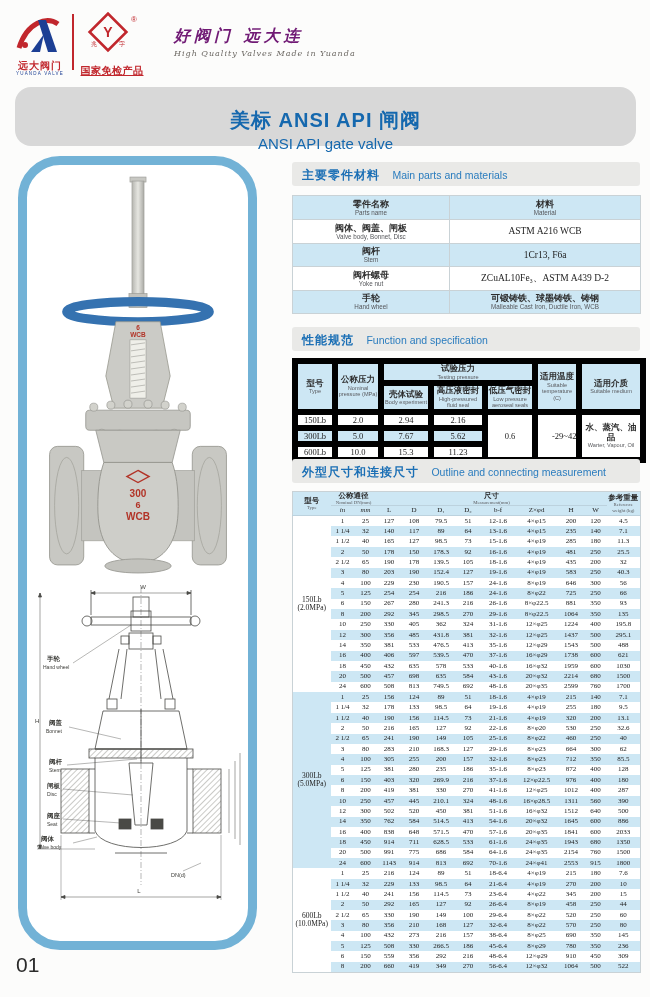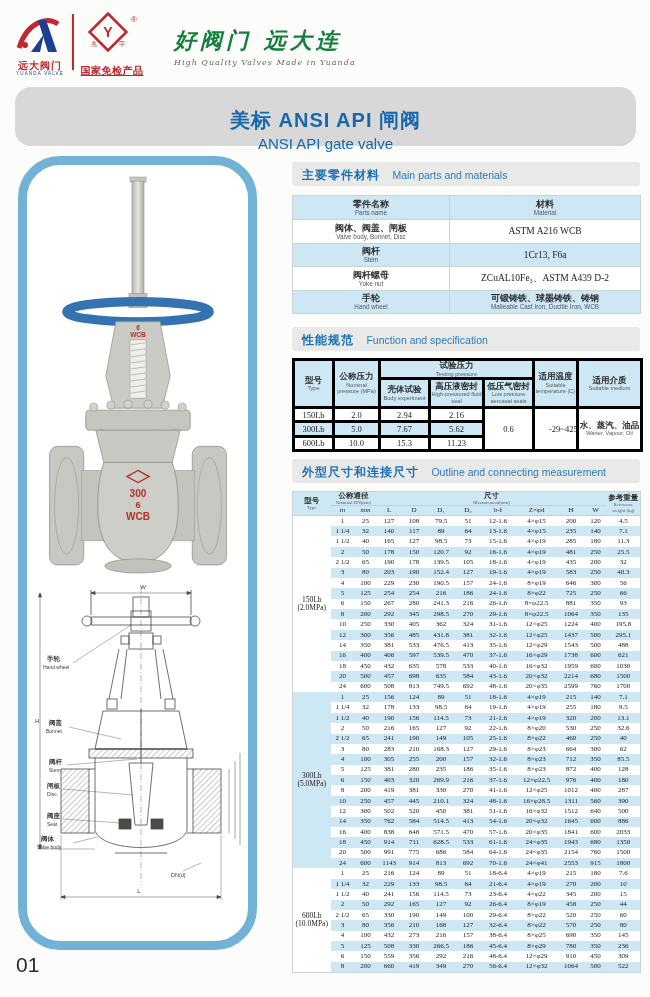--- a/index.html
+++ b/index.html
@@ -8,21 +8,21 @@
   
   .brand{position:absolute;left:10px;top:12px;height:70px;display:flex;align-items:flex-start;}
   .logo1{width:60px;text-align:center;}
   .logo1-cn{font-size:10px;font-weight:bold;color:#c1272d;letter-spacing:1px;line-height:11px;}
   .logo1-en{font-size:4.5px;color:#1c3f94;letter-spacing:1.2px;line-height:6px;}
   .brand-divider{width:2px;height:56px;background:#c1272d;margin:2px 4px 0 2px;}
   .logo2{width:68px;text-align:center;}
   .logo2-label{font-size:10px;font-weight:bold;color:#c1272d;letter-spacing:0.5px;line-height:10px;text-decoration:underline;}
   .slogan{margin-left:28px;padding-top:14px;}
   .slogan-cn{font-family:"DejaVu Serif",serif;font-style:italic;font-weight:bold;
-             font-size:22px;color:#15803d;letter-spacing:4px;}
+             font-size:16px;color:#701a75;letter-spacing:4px;}
   .slogan-en{font-family:"DejaVu Serif",serif;font-style:italic;font-size:8px;color:#6b6762;
              letter-spacing:1px;margin-top:2px;}
   
   .banner{position:absolute;left:15px;top:87px;width:621px;height:59px;background:#d8d8d8;
           border-radius:16px;text-align:center;padding-top:20px;box-sizing:border-box;}
   .banner-cn{font-size:20px;font-weight:bold;color:#1568ae;letter-spacing:1px;}
   .banner-en{font-size:15px;color:#1568ae;margin-top:1px;}
   
   .left-panel{position:absolute;left:18px;top:156px;width:239px;height:794px;background:#ffffff;
               border:9px solid #72b2d6;border-radius:42px;box-sizing:border-box;overflow:hidden;}
@@ -36,21 +36,21 @@
   .tblwrap{position:absolute;left:292px;width:348px;}
   table{border-collapse:collapse;width:348px;table-layout:fixed;}
   td{padding:0;text-align:center;vertical-align:middle;overflow:hidden;}
   .w{background:#ffffff;} .b{background:#cde7f4;} .hd{background:#cde7f4;}
   .cn{font-size:9px;font-weight:bold;color:#2e2e2e;line-height:10px;}
   .en{font-size:6.3px;color:#55565a;line-height:7.5px;}
   
   #t1 td{border:1px solid #c9d2d6;}
   #t1 .mat{font-family:"Liberation Serif",serif;font-size:9.5px;color:#222;}
   
-  #t2 td{border:3px solid #000000;}
+  #t2 td{border:6px solid #000000;}
   #t2 .cn{font-size:8.5px;line-height:9.5px;}
   #t2 .en{font-size:5.6px;line-height:6.5px;color:#595a5e;}
   #t2 .val{font-family:"Liberation Serif",serif;font-size:8.5px;color:#222;}
   
   #t3{border:1px solid #c9d2d6;}
   #t3 td{font-family:"Liberation Serif",serif;font-size:7px;color:#222;line-height:1;}
   #t3 .cn{font-size:7.5px;line-height:8px;}
   #t3 .en{font-size:4.8px;line-height:5.2px;color:#595a5e;}
   #t3 .sub{font-style:italic;font-size:6.8px;}
   #t3 tr.hrow td{border-bottom:1px solid #bcd2de;}
@@ -481,21 +481,21 @@
             <td>4×φ19</td>
             <td>285</td>
             <td>180</td>
             <td>11.3</td>
           </tr>
           <tr class="b" style="height: 10.39px;">
             <td>2</td>
             <td>50</td>
             <td>178</td>
             <td>150</td>
-            <td>120.7</td>
+            <td>178.3</td>
             <td>92</td>
             <td>16-1.6</td>
             <td>4×φ19</td>
             <td>481</td>
             <td>250</td>
             <td>25.5</td>
           </tr>
           <tr class="w" style="height: 10.39px;">
             <td>2 1/2</td>
             <td>65</td>

